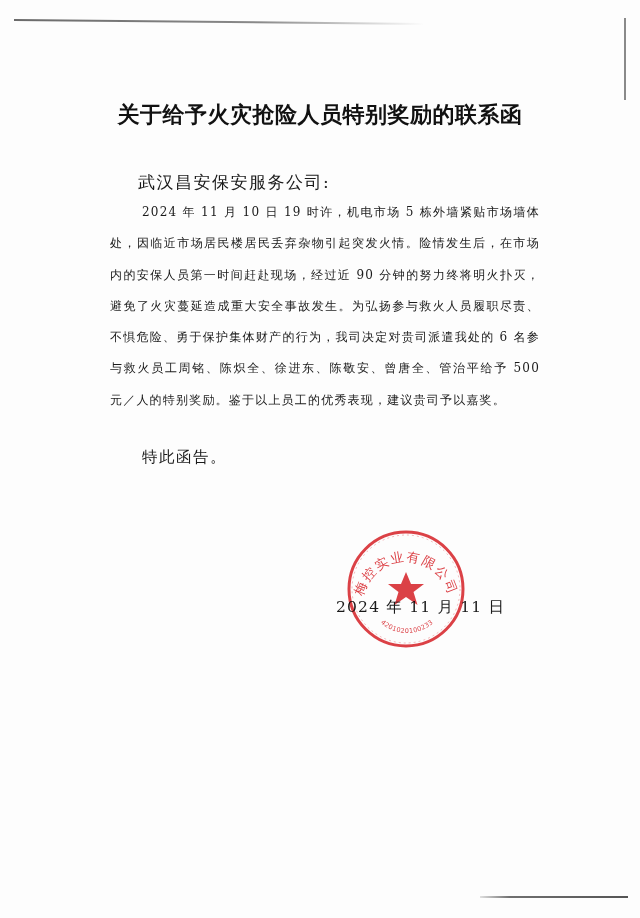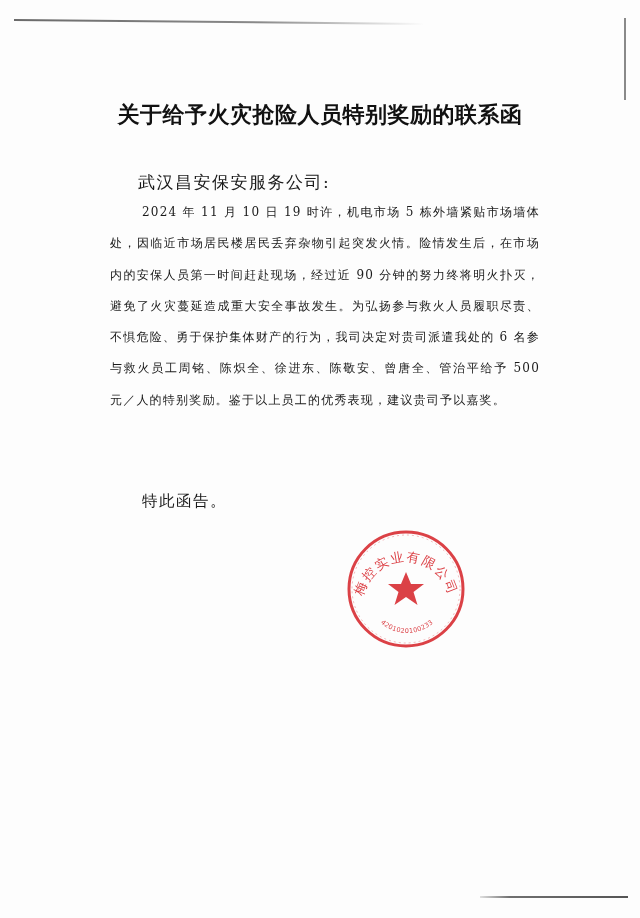--- a/index.html
+++ b/index.html
@@ -74,21 +74,20 @@
     }
     .body-text .indent {
       display: inline-block;
       width: 32px;
     }
     .closing {
       position: absolute;
       left: 142px; top: 447px;
       font-size: 15.5px;
       letter-spacing: 1.5px;
-      margin-top: 44px;
     }
     .signature {
       position: absolute;
       left: 322px; top: 568px;
       font-size: 15.5px;
       letter-spacing: 0.8px;
       z-index: 1;
     }
     .sign-date {
       position: absolute;
@@ -115,20 +114,21 @@
   <div class="scan-bottom"></div>
 
   <div class="title">关于给予火灾抢险人员特别奖励的联系函</div>
 
   <div class="addressee">武汉昌安保安服务公司:</div>
 
   <div class="body-text"><span class="indent"></span><span>2024 年 11 月 10 日 19 时许，机电市场 5 栋外墙紧贴市场墙体处，因临近市场居民楼居民丢弃杂物引起突发火情。险情发生后，在市场内的安保人员第一时间赶赴现场，经过近 90 分钟的努力终将明火扑灭，避免了火灾蔓延造成重大安全事故发生。为弘扬参与救火人员履职尽责、不惧危险、勇于保护集体财产的行为，我司决定对贵司派遣我处的 6 名参与救火员工周铭、陈炽全、徐进东、陈敬安、曾唐全、管治平给予 500 元／人的特别奖励。鉴于以上员工的优秀表现，建议贵司予以嘉奖。</span></div>
 
   <div class="closing">特此函告。</div>
 
+  <div class="sign-date">2024 年 11 月 11 日</div>
 
   <svg class="stamp" viewBox="0 0 122 122" xmlns="http://www.w3.org/2000/svg">
     <defs>
       <path id="arcTop" d="M 18,68 A 44,44 0 0 1 104,68"></path>
       <path id="arcBottom" d="M 28,86 A 40,40 0 0 0 96,86"></path>
     </defs>
     <circle cx="61" cy="61" r="57" fill="none" stroke="#d9262c" stroke-width="3"></circle>
     <circle cx="61" cy="61" r="54" fill="none" stroke="#d9262c" stroke-width="0.6" stroke-dasharray="2 3" opacity="0.6"></circle>
     <text font-family="DejaVu Sans, sans-serif" font-size="13" fill="#d9262c" letter-spacing="2">
       <textPath href="#arcTop" startOffset="50%" text-anchor="middle">梅控实业有限公司</textPath>

